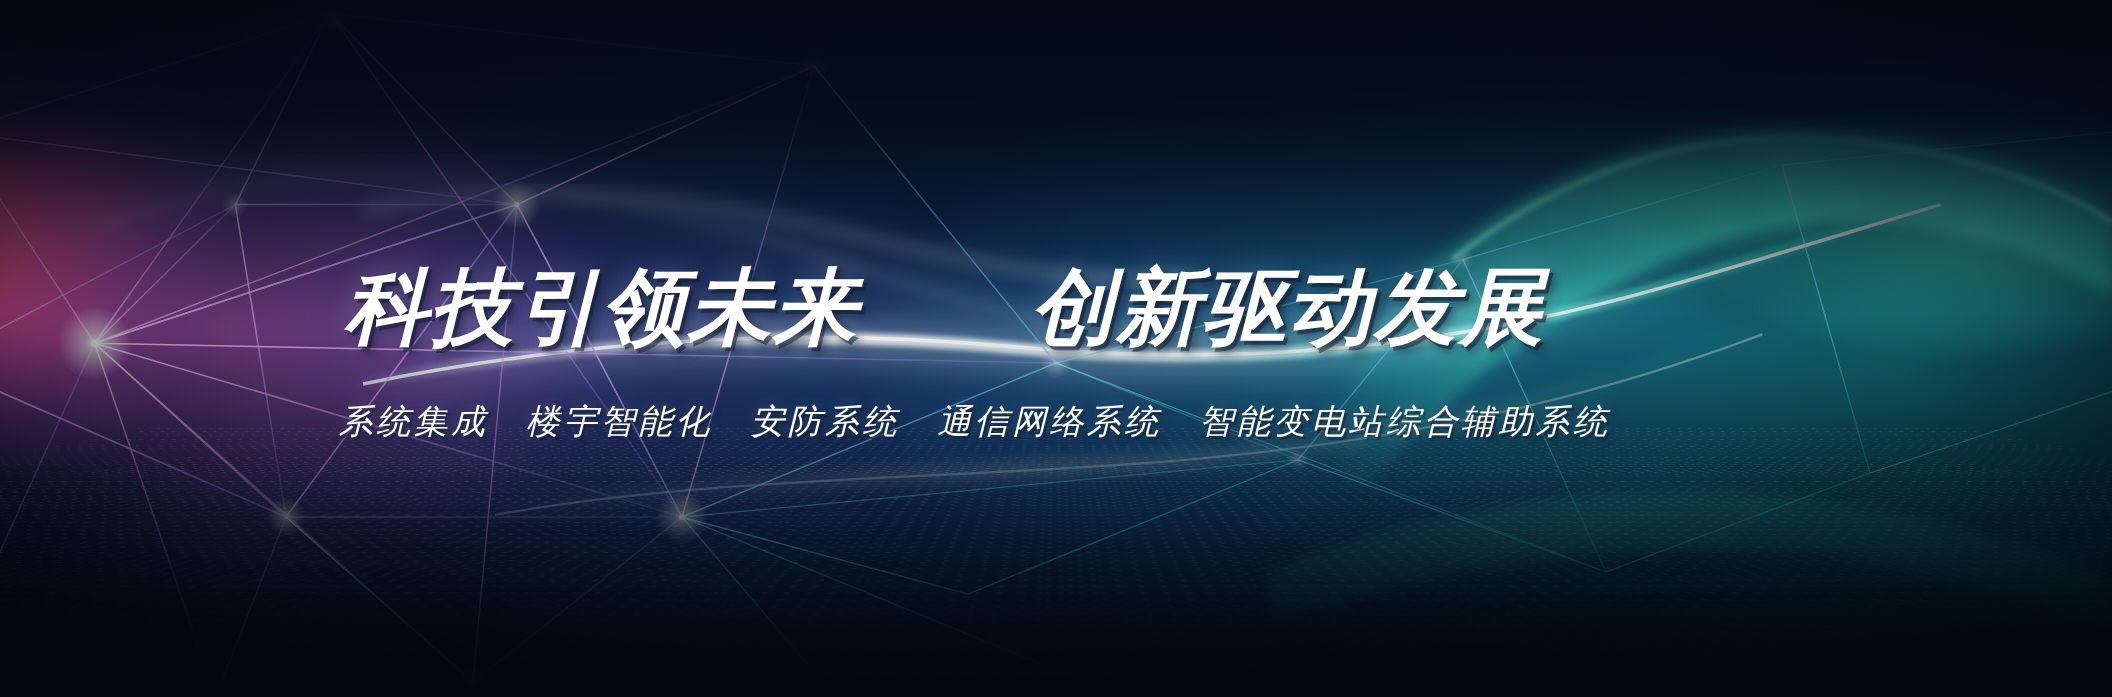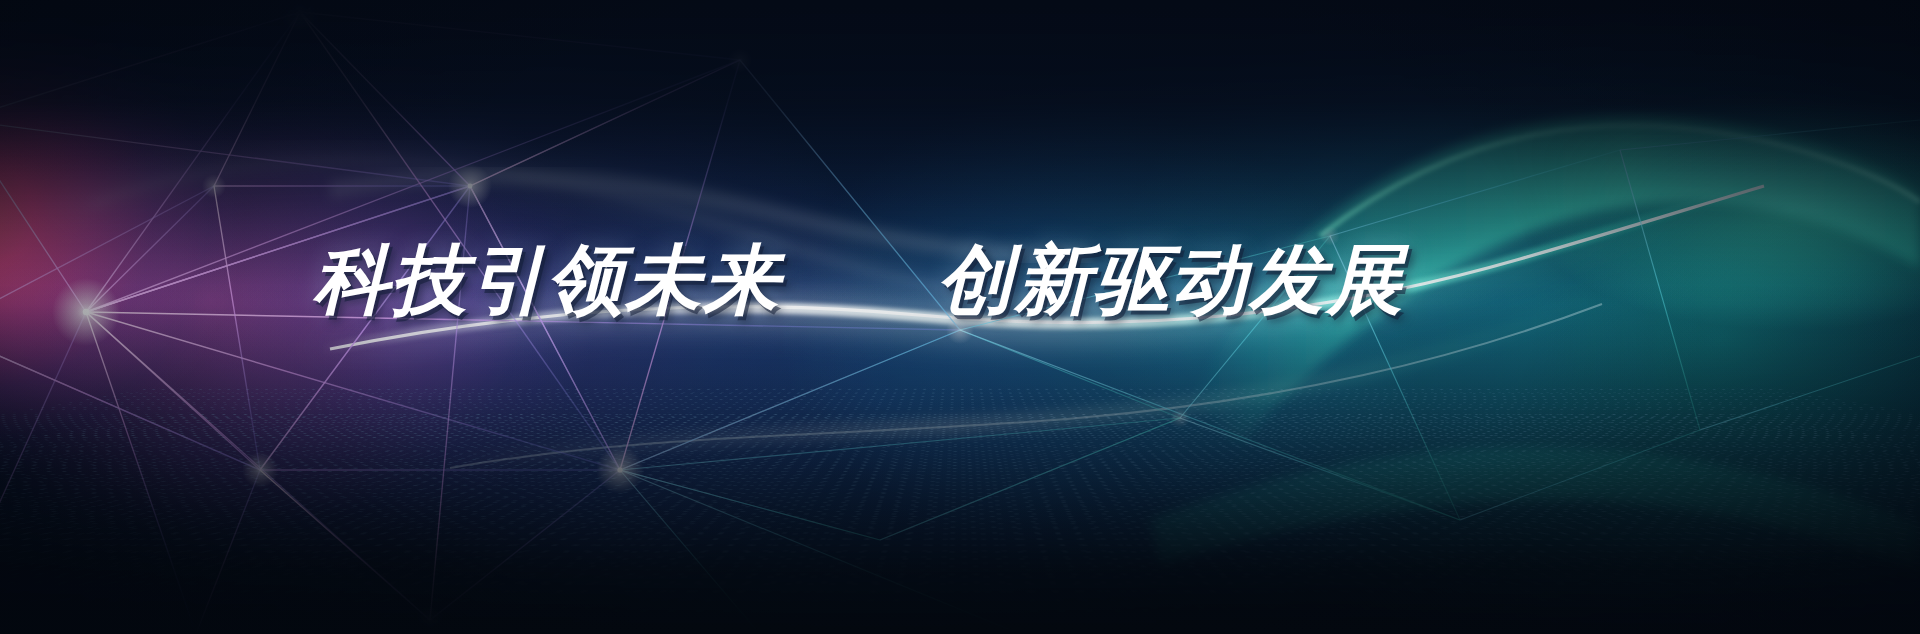--- a/index.html
+++ b/index.html
@@ -259,15 +259,16 @@
       <circle cx="1330" cy="236" r="10" fill="url(#gNode)" opacity=".34"></circle>
     </g>
   </svg>
 
   <div class="layer bg-topdark"></div>
   <div class="layer bg-botdark"></div>
   <div class="layer vignette"></div>
 
   <div class="copy">
     <div class="headline">科技引领未来　　创新驱动发展</div>
+    <div class="subtitle">系统集成　楼宇智能化　安防系统　通信网络系统　智能变电站综合辅助系统</div>
   </div>
 
 </div>
 
 </body></html>

